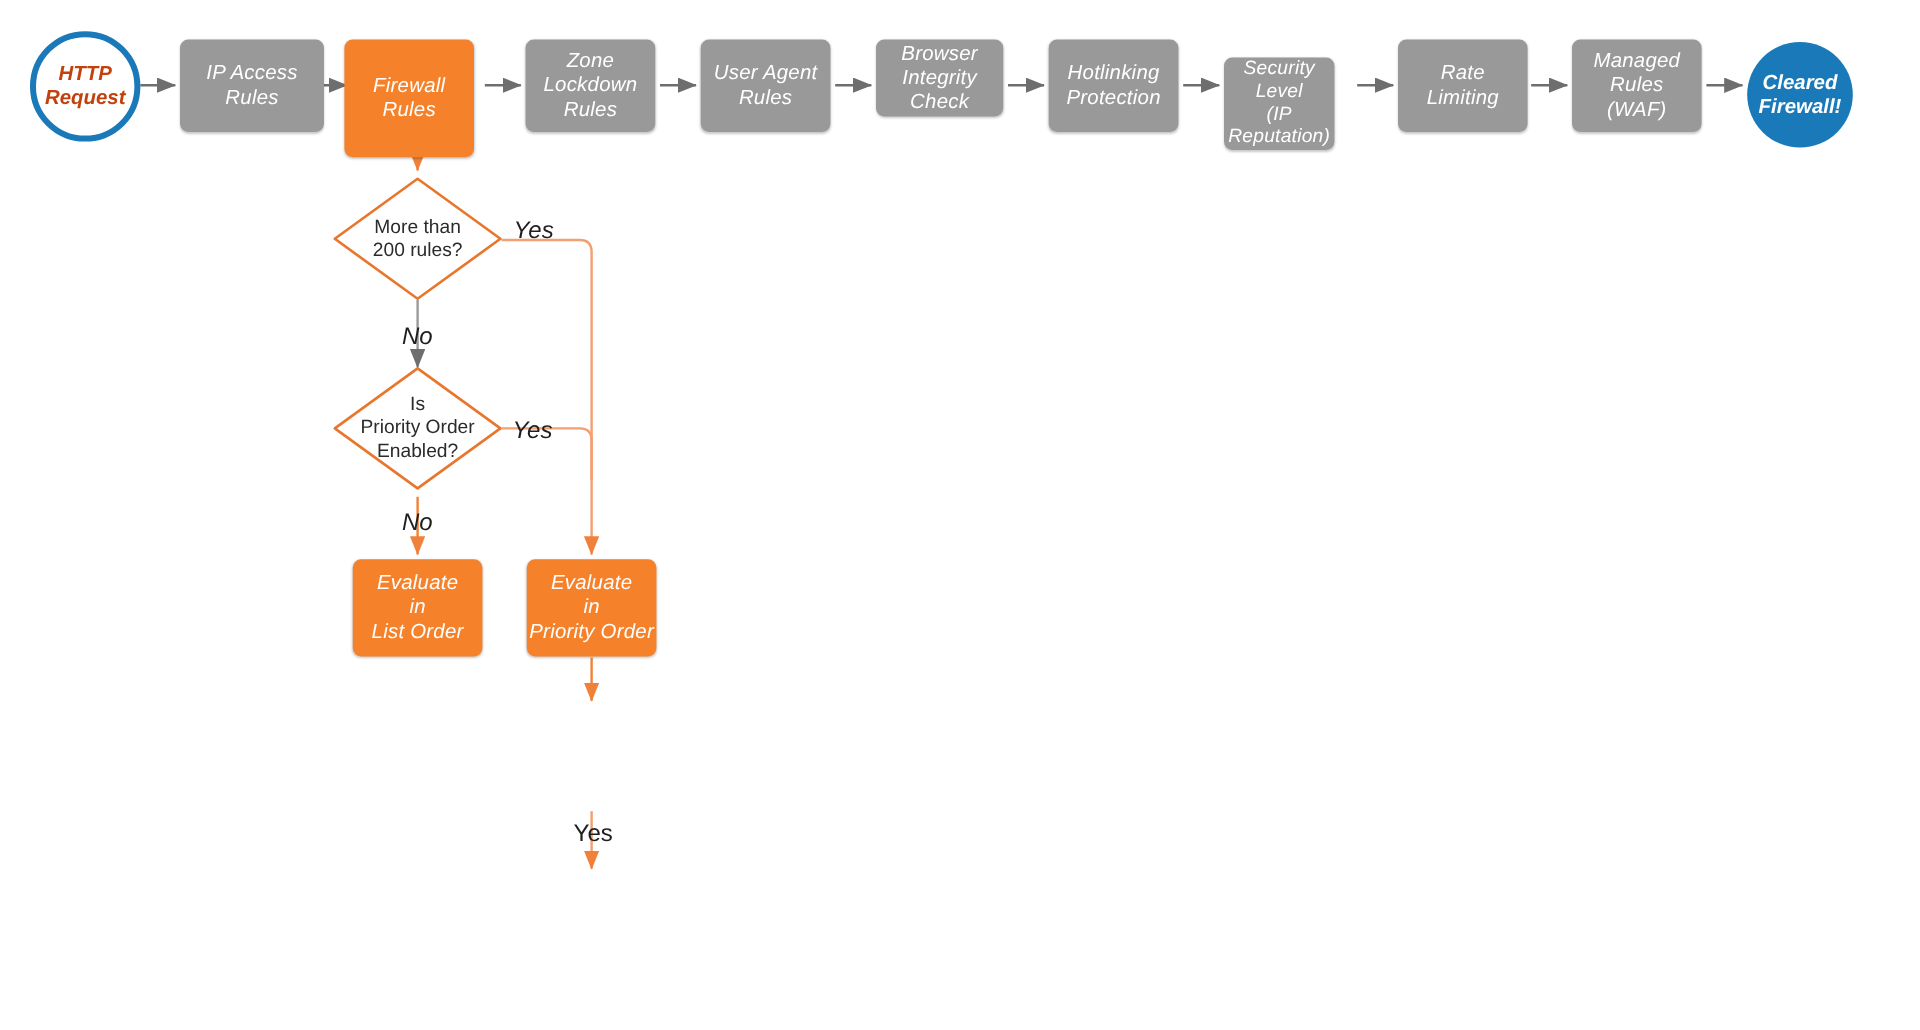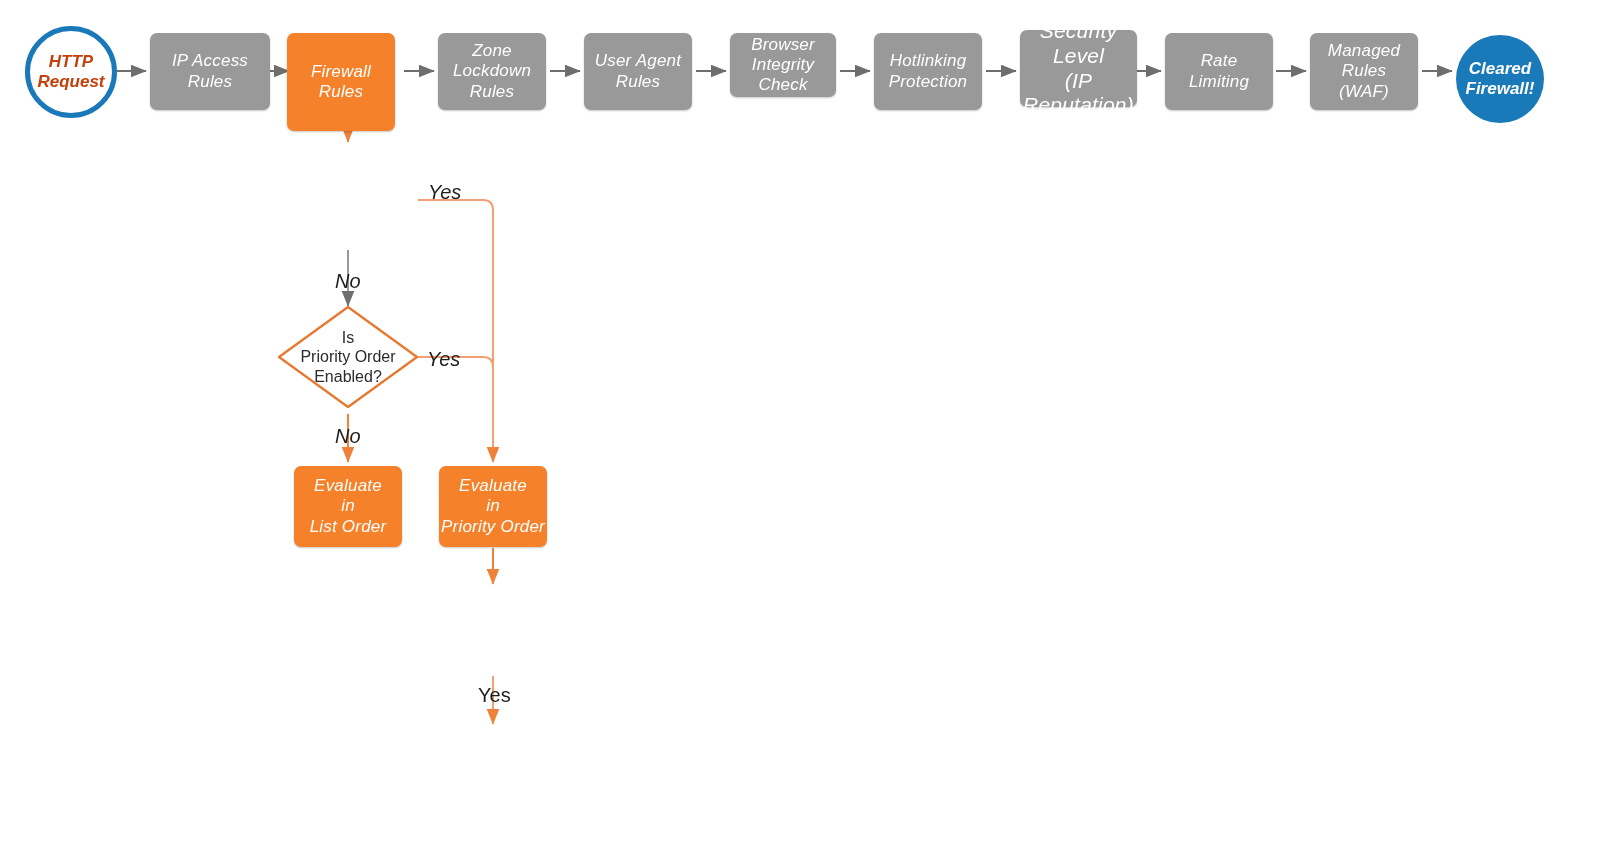--- a/index.html
+++ b/index.html
@@ -174,21 +174,21 @@
     <span style="white-space:pre-line;">Browser
 Integrity
 Check</span>
   </div>
 
   <div class="node proc gray" style="left:874px; top:33px; width:108px; height:77px;">
     <span style="white-space:pre-line;">Hotlinking
 Protection</span>
   </div>
 
-  <div class="node proc gray" style="left:1020px; top:30px; width:117px; height:77px; font-size:21px;">
+  <div class="node proc gray" style="left:1020px; top:48px; width:92px; height:77px; font-size:16px;">
     <span style="white-space:pre-line;">Security
 Level
 (IP Reputation)</span>
   </div>
 
   <div class="node proc gray" style="left:1165px; top:33px; width:108px; height:77px;">
     <span style="white-space:pre-line;">Rate
 Limiting</span>
   </div>
 
@@ -196,20 +196,27 @@
     <span style="white-space:pre-line;">Managed
 Rules
 (WAF)</span>
   </div>
 
   <div class="node terminator filled" style="left:1456px; top:35px; width:88px; height:88px;justify-content:center;">
     <span style="white-space:pre-line;">Cleared
 Firewall!</span>
   </div>
 
+  <div class="diamond-wrap" style="left:278px; top:148px; width:140px; height:102px;">
+    <svg class="dshape" width="140" height="102" viewBox="0 0 140 102">
+      <path d="M70,1 L139,51 L70,101 L1,51 Z" fill="#ffffff" stroke="#E8762D" stroke-width="2.2" stroke-linejoin="round"></path>
+    </svg>
+    <div class="diamond-label">More than
+200 rules?</div>
+  </div>
 
   <div class="diamond-wrap" style="left:278px; top:306px; width:140px; height:102px;">
     <svg class="dshape" width="140" height="102" viewBox="0 0 140 102">
       <path d="M70,1 L139,51 L70,101 L1,51 Z" fill="#ffffff" stroke="#E8762D" stroke-width="2.2" stroke-linejoin="round"></path>
     </svg>
     <div class="diamond-label">Is
 Priority Order
 Enabled?</div>
   </div>
 

